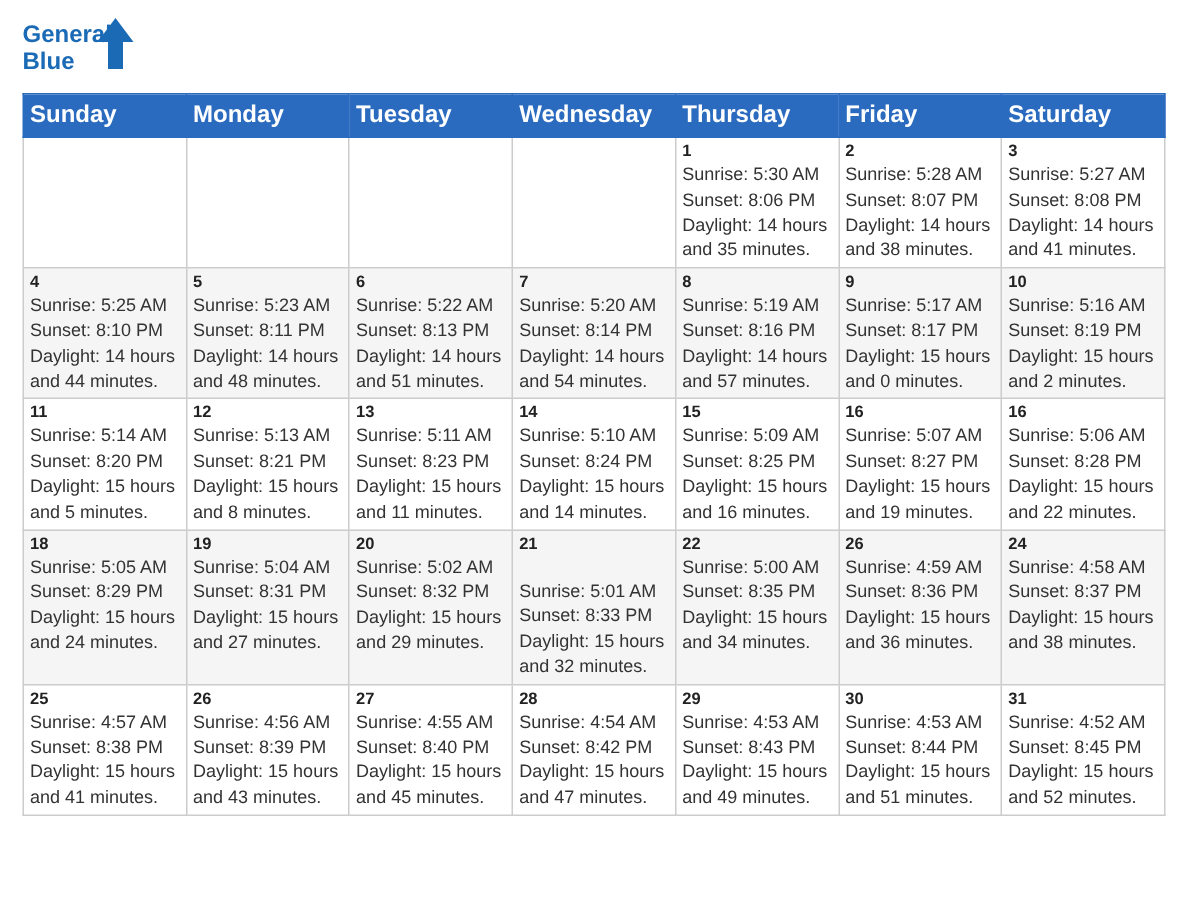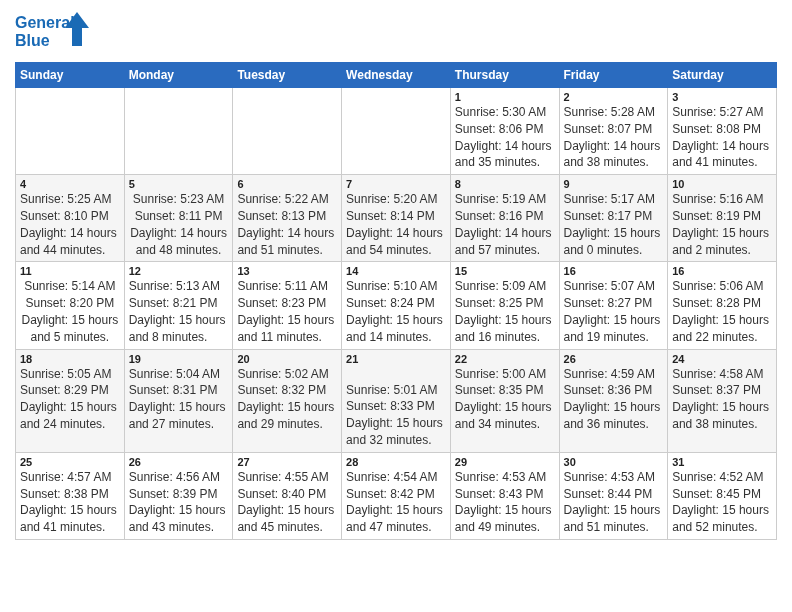--- a/index.html
+++ b/index.html
@@ -43,21 +43,21 @@
       color: #444;
     }
     .calendar {
       width: 100%;
       border-collapse: collapse;
       border: 1px solid #ccc;
     }
     .calendar th {
       background: #2a6bbf;
       color: #fff;
-      font-size: 12px;
+      font-size: 16px;
       font-weight: bold;
       padding: 5px 4px;
       text-align: left;
       border: 1px solid #2a6bbf;
     }
     .calendar td {
       width: calc(100%/7);
       vertical-align: top;
       border: 1px solid #ccc;
       padding: 3px 4px;
@@ -151,21 +151,21 @@
         <tr>
           <td>
             <span class="day-number">4</span>
             <div class="day-info" style="white-space: pre-line;">Sunrise: 5:25 AM
 Sunset: 8:10 PM
 Daylight: 14 hours
 and 44 minutes.</div>
           </td>
           <td>
             <span class="day-number">5</span>
-            <div class="day-info" style="white-space: pre-line; text-align: center;">Sunrise: 5:23 AM
+            <div class="day-info" style="white-space: pre-line;">Sunrise: 5:23 AM
 Sunset: 8:11 PM
 Daylight: 14 hours
 and 48 minutes.</div>
           </td>
           <td>
             <span class="day-number">6</span>
             <div class="day-info" style="white-space: pre-line;">Sunrise: 5:22 AM
 Sunset: 8:13 PM
 Daylight: 14 hours
 and 51 minutes.</div>
@@ -195,21 +195,21 @@
             <span class="day-number">10</span>
             <div class="day-info" style="white-space: pre-line;">Sunrise: 5:16 AM
 Sunset: 8:19 PM
 Daylight: 15 hours
 and 2 minutes.</div>
           </td>
         </tr>
         <tr>
           <td>
             <span class="day-number">11</span>
-            <div class="day-info" style="white-space: pre-line; text-align: center;">Sunrise: 5:14 AM
+            <div class="day-info" style="white-space: pre-line;">Sunrise: 5:14 AM
 Sunset: 8:20 PM
 Daylight: 15 hours
 and 5 minutes.</div>
           </td>
           <td>
             <span class="day-number">12</span>
             <div class="day-info" style="white-space: pre-line;">Sunrise: 5:13 AM
 Sunset: 8:21 PM
 Daylight: 15 hours
 and 8 minutes.</div>

